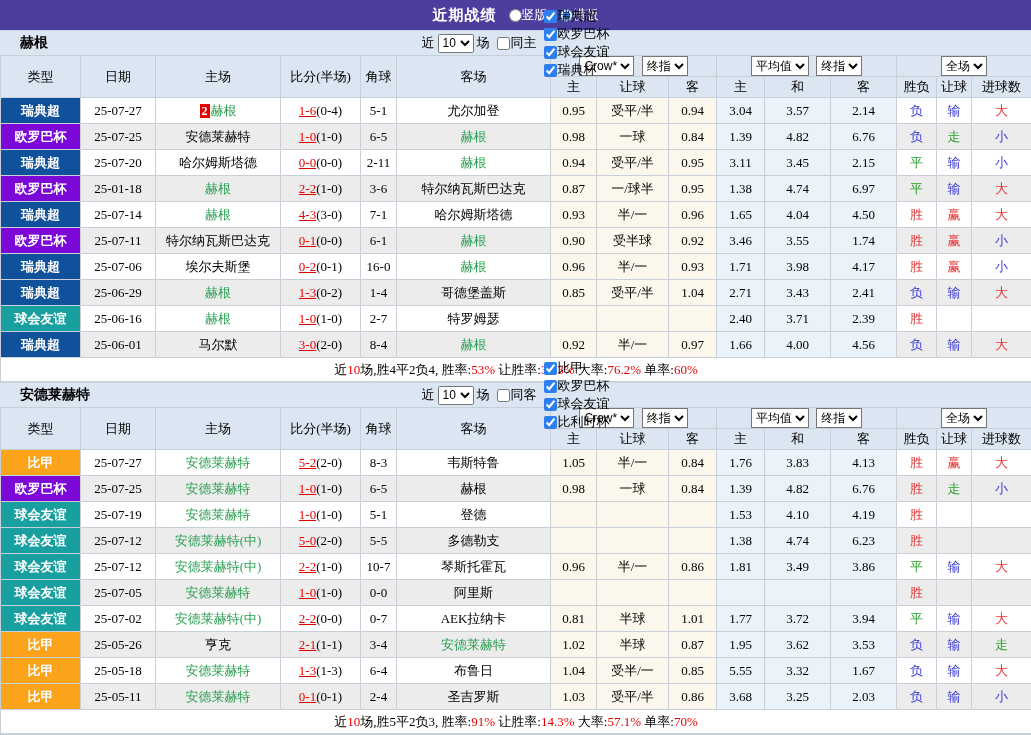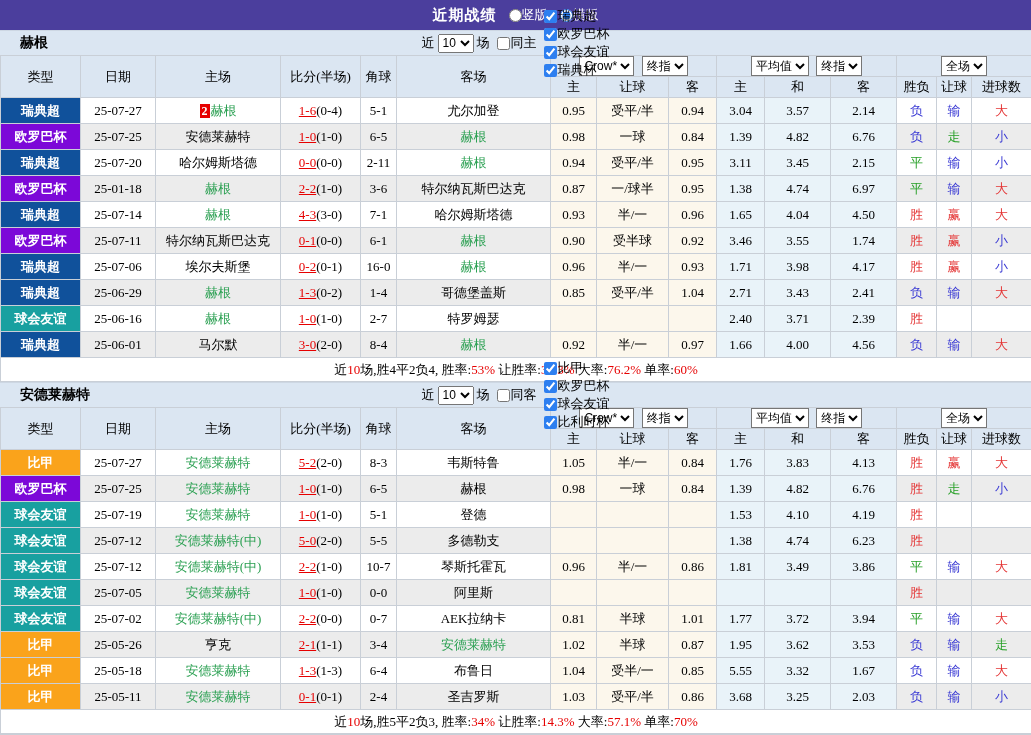--- a/index.html
+++ b/index.html
@@ -579,20 +579,20 @@
             <td class="avg">3.25</td>
             <td class="avg">2.03</td>
             <td class="plain res-b">负</td>
             <td class="plain res-b">输</td>
             <td class="plain res-b">小</td>
           </tr>
         </tbody>
       <tfoot>
         <tr class="summary">
           <td colspan="15">
-            <span><span>近</span><span class="red">10</span><span>场,胜5平2负3, 胜率:</span><span class="red">34%</span><span> 让胜率:</span><span class="red">14.3%</span><span> 大率:</span><span class="red">57.1%</span><span> 单率:</span><span class="red">70%</span></span>
+            <span><span>近</span><span class="red">10</span><span>场,胜5平2负3, 胜率:</span><span class="red">91%</span><span> 让胜率:</span><span class="red">14.3%</span><span> 大率:</span><span class="red">57.1%</span><span> 单率:</span><span class="red">70%</span></span>
           </td>
         </tr>
       </tfoot>
     </table>
   </div>
 </div>
 <div class="bottom-strip"></div>
 
 </body></html>

